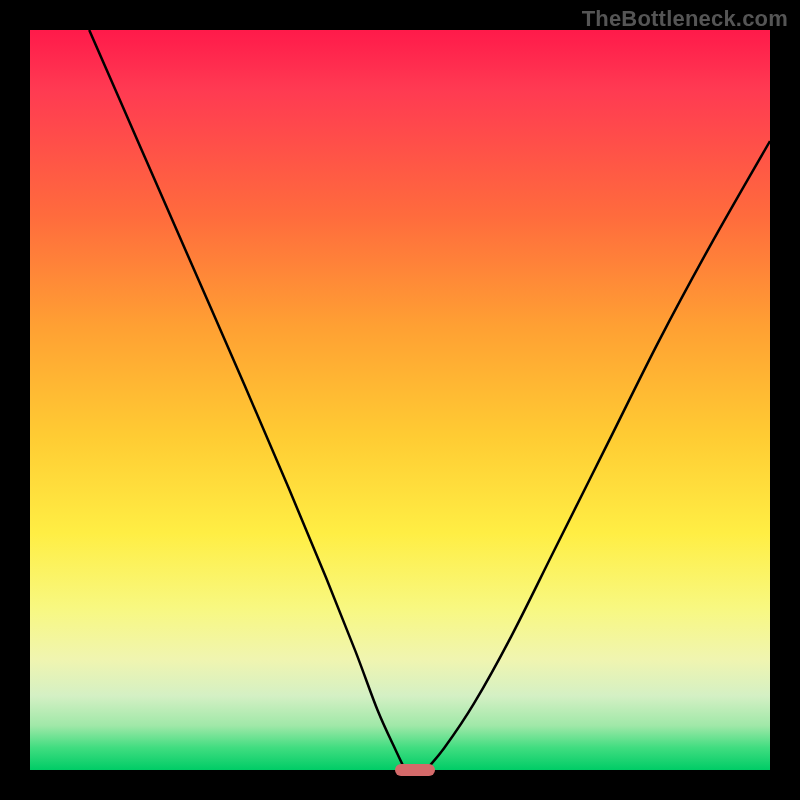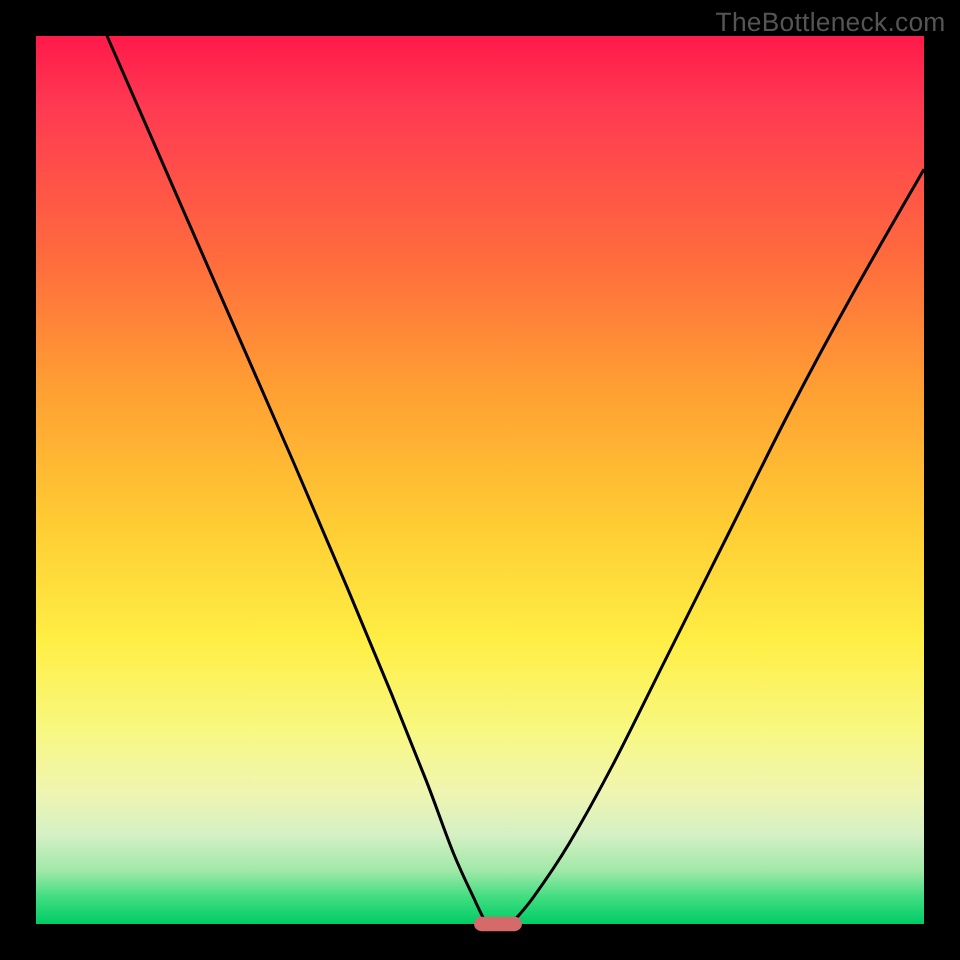--- a/index.html
+++ b/index.html
@@ -30,21 +30,21 @@
       #a0e8a8 94%,
       #40dd80 97%,
       #00cc66 100%
     );
   }
   .watermark {
     position: absolute;
     top: 6px;
     right: 12px;
     font-size: 22px;
-    font-weight: normal;
+    font-weight: bold;
     color: #555;
     letter-spacing: 0.2px;
   }
   .curve-svg {
     position: absolute;
     left: 0;
     top: 0;
     width: 740px;
     height: 740px;
   }

